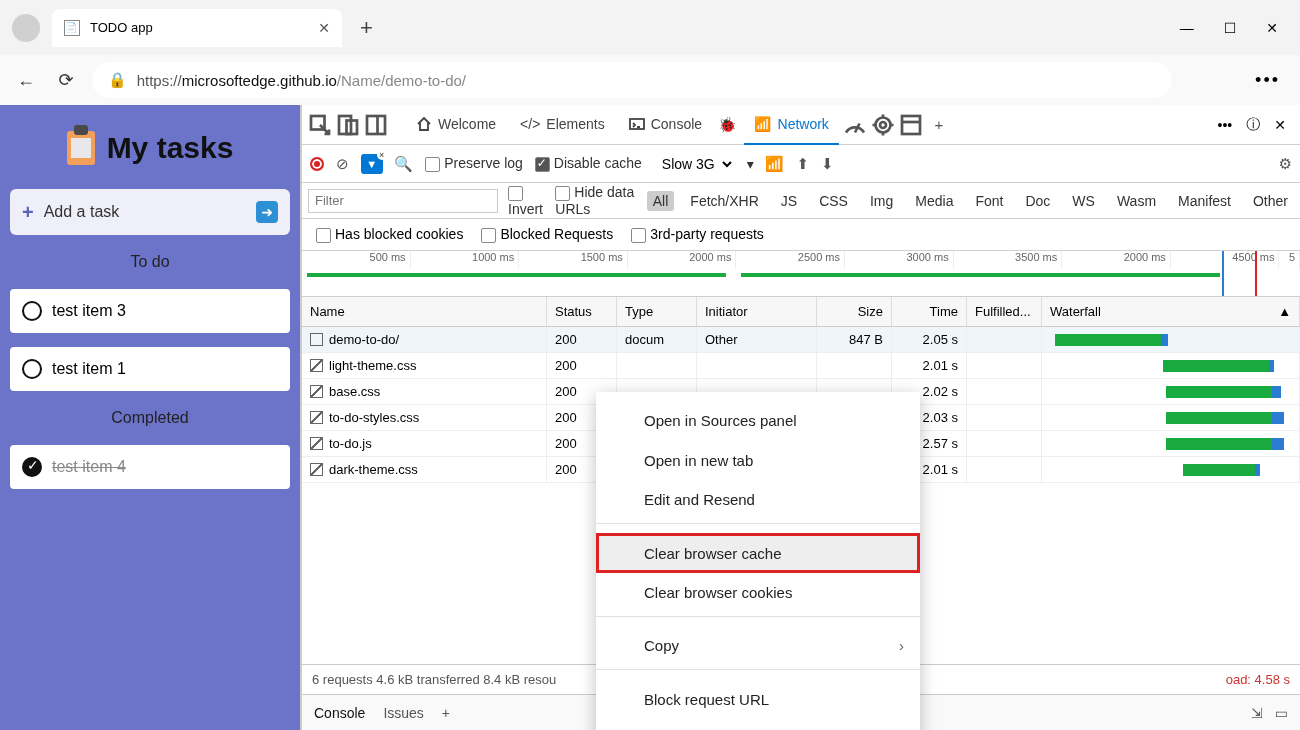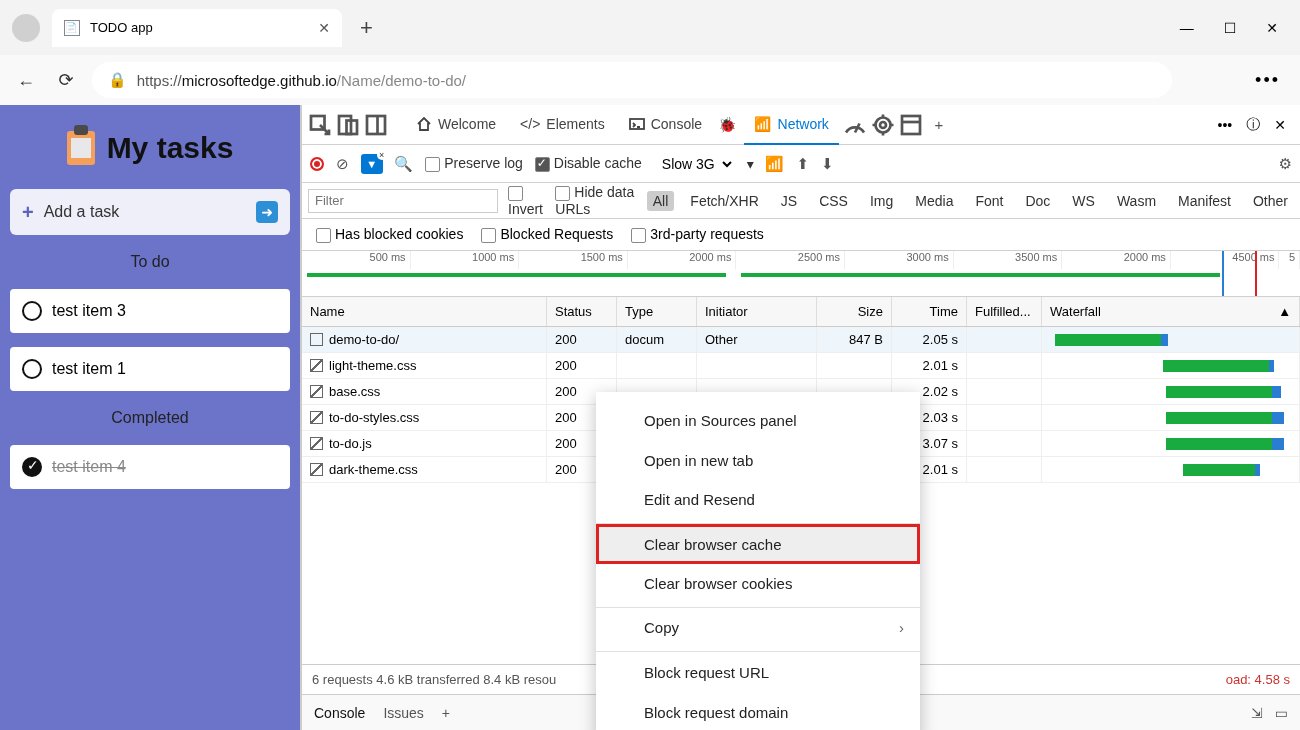--- a/index.html
+++ b/index.html
@@ -104,21 +104,21 @@
 .nw-status .red { color: #c33; }
 
 
 .dt-drawer { height: 36px; border-top: 1px solid #ccc; display: flex; align-items: center; padding: 0 12px; gap: 18px; font-size: 14px; color: #555; background: #f9f9f9; }
 .dt-drawer .active-tab { color: #111; font-weight: 500; }
 .drawer-right { margin-left: auto; display: flex; gap: 12px; }
 
 
 .ctx-menu { position: absolute; left: 596px; top: 392px; width: 324px; background: #fff; box-shadow: 0 4px 16px rgba(0,0,0,0.25); padding: 8px 0; font-size: 15px; z-index: 100; }
 .ctx-item { height: 40px; display: flex; align-items: center; padding: 0 48px 0 48px; color: #222; position: relative; }
-.ctx-item.sep-after { border-bottom: 1px solid #e0e0e0; margin-bottom: 0; padding-bottom: 4px; height: 44px; }
+.ctx-item.sep-after { border-bottom: 1px solid #e0e0e0; margin-bottom: 9px; padding-bottom: 4px; height: 44px; }
 .ctx-item.hover { background: #eee; }
 .ctx-item.highlight { outline: 3px solid #d22; outline-offset: -3px; }
 .ctx-chevron { position: absolute; right: 16px; color: #666; }
 
 svg { stroke: currentColor; fill: none; stroke-width: 1.8; }
 </style>
 </head>
 <body>
 
 <div class="browser-chrome">
@@ -394,21 +394,21 @@
         </div>
         <div class="nw-row">
           <div class="nw-td c-name">
             <span class="css-icon"></span>
             <span>to-do.js</span>
           </div>
           <div class="nw-td c-status">200</div>
           <div class="nw-td c-type"></div>
           <div class="nw-td c-init"></div>
           <div class="nw-td c-size"></div>
-          <div class="nw-td c-time">3.07 s</div>
+          <div class="nw-td c-time">2.57 s</div>
           <div class="nw-td c-ful"></div>
           <div class="nw-td c-wf">
             <div class="wf-bar" style="width:100%">
               <div class="wf-wait" style="left:48%; width:44%"></div>
               <div class="wf-dl" style="left:92%; width:5%"></div>
             </div>
           </div>
         </div>
         <div class="nw-row">
           <div class="nw-td c-name">

